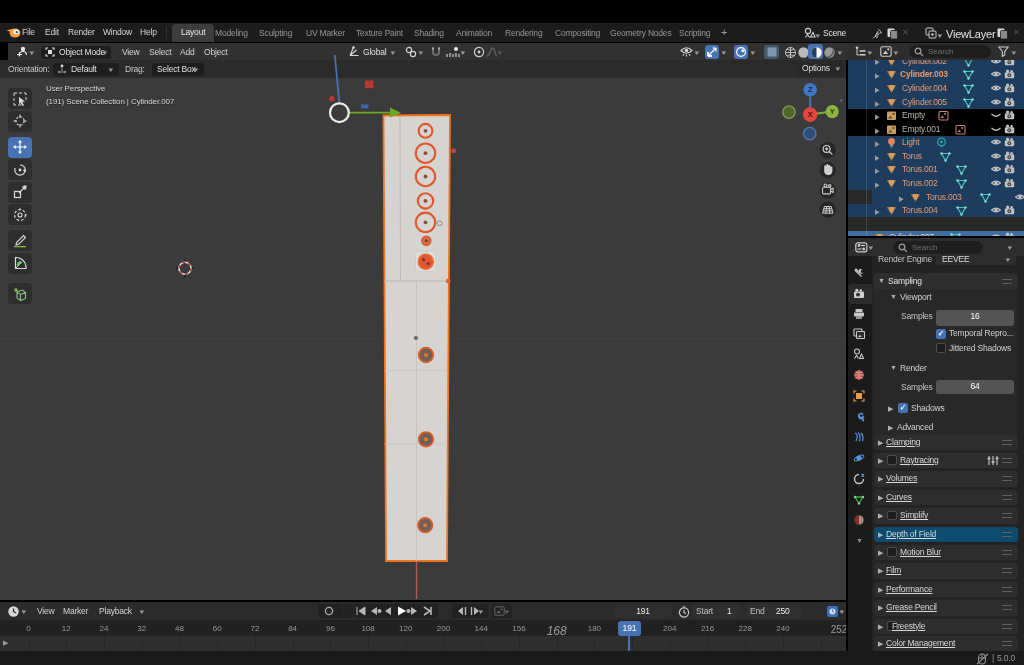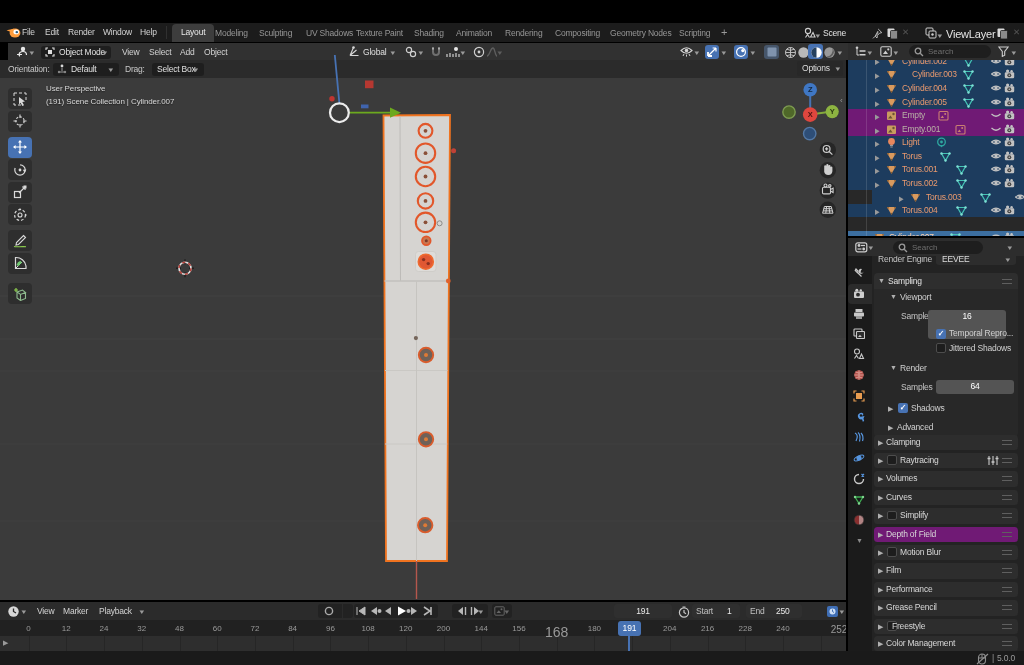--- a/index.html
+++ b/index.html
@@ -23,21 +23,21 @@
   <div class="abs txt" style="left:22px;top:4px;">File</div>
   <div class="abs txt" style="left:45px;top:4px;">Edit</div>
   <div class="abs txt" style="left:68px;top:4px;">Render</div>
   <div class="abs txt" style="left:103px;top:4px;">Window</div>
   <div class="abs txt" style="left:140px;top:4px;">Help</div>
   <div class="abs" style="left:166px;top:3px;width:1px;height:13px;background:#303030;"></div>
 
   <div class="abs" style="left:172px;top:1px;height:18px;background:#3d3d3d;border-radius:4px 4px 0 0;padding:3px 9px 0 9px;color:#e8e8e8;font-size:8.5px;letter-spacing:-0.2px;">Layout</div>
   <div class="abs txt" style="left:215px;top:4.5px;color:#969696;">Modeling</div>
   <div class="abs txt" style="left:259px;top:4.5px;color:#969696;">Sculpting</div>
-  <div class="abs txt" style="left:306px;top:4.5px;color:#969696;">UV Shadows</div>
+  <div class="abs txt" style="left:306px;top:4.5px;color:#969696;">UV Marker</div>
   <div class="abs txt" style="left:356px;top:4.5px;color:#969696;">Texture Paint</div>
   <div class="abs txt" style="left:414px;top:4.5px;color:#969696;">Shading</div>
   <div class="abs txt" style="left:456px;top:4.5px;color:#969696;">Animation</div>
   <div class="abs txt" style="left:505px;top:4.5px;color:#969696;">Rendering</div>
   <div class="abs txt" style="left:555px;top:4.5px;color:#969696;">Compositing</div>
   <div class="abs txt" style="left:610px;top:4.5px;color:#969696;">Geometry Nodes</div>
   <div class="abs txt" style="left:679px;top:4.5px;color:#969696;">Scripting</div>
   <div class="abs" style="left:721px;top:3px;color:#9a9a9a;font-size:11px;">+</div>
 
   <svg class="abs" style="left:803px;top:4px;" width="13" height="12" viewBox="0 0 13 12">
@@ -356,21 +356,21 @@
     </svg>
   </div>
 </div>
 <style>
 .tbtn{position:absolute;left:8px;width:24px;height:21px;background:#2e2e2e;border-radius:4px;display:flex;align-items:center;justify-content:center;}
 </style>
 
 <style>
 .orow{position:absolute;left:0;width:176px;height:13.6px;}
 .osel{background:#1d3c5e;}
-.odark{background:#701a75;}
+.odark{background:#000000;}
 .oarr{position:absolute;top:3.5px;color:#9a9a9a;font-size:6px;transform:scaleY(1.2);}
 .oname{position:absolute;top:1.5px;font-size:8.5px;letter-spacing:-0.2px;color:#ea9a6e;white-space:nowrap;}
 .oicon{position:absolute;top:1.5px;}
 .oeye{position:absolute;left:143px;top:1.5px;}
 .ocam{position:absolute;left:156px;top:1.5px;}
 </style>
 <svg width="0" height="0" style="position:absolute">
 <defs>
 <g id="meshobj">
           <path d="M1 2 L10 2 L5.5 9.8 Z" fill="#d99a5e"></path>
@@ -435,21 +435,21 @@
           </svg>
           <svg class="ocam" width="11" height="11">
             <use href="#cam"></use>
           </svg>
         </div>
   <div class="orow osel" style="top:24.9px;">
           <div class="oarr" style="left:27px">▶</div>
           <svg class="oicon" style="left:38px" width="11" height="11">
             <use href="#meshobj"></use>
           </svg>
-          <div class="oname" style="left:64px;">Cylinder.003</div>
+          <div class="oname" style="left:52px;font-weight:bold;">Cylinder.003</div>
           <svg class="oicon" style="left:115px" width="11" height="11">
             <use href="#meshdata"></use>
           </svg>
           <svg class="oeye" width="10" height="10">
             <use href="#eyeopen"></use>
           </svg>
           <svg class="ocam" width="11" height="11">
             <use href="#cam"></use>
           </svg>
         </div>
@@ -670,21 +670,21 @@
     <svg class="abs" style="left:150px;top:3px;" width="11" height="11" viewBox="0 0 11 11">
       <path d="M0.8 1 L10.2 1 L6.7 5.5 L6.7 9.2 L4.3 10.4 L4.3 5.5 Z" fill="none" stroke="#cdcdcd" stroke-width="1.1"></path>
     </svg>
     <div class="abs chev" style="left:164px;top:6px;">▾</div>
   </div>
 </div>
 
 <style>
 .parr{position:absolute;left:4px;top:4px;color:#b0b0b0;font-size:7px;}
 .pcb{position:absolute;left:13px;top:2.5px;width:9.5px;height:9.5px;background:#1d1d1d;border:1px solid #4d4d4d;border-radius:2px;}
-.ptxt{position:absolute;top:2px;font-size:8.5px;letter-spacing:-0.2px;color:#d8d8d8;white-space:nowrap;}
+.ptxt{position:absolute;top:2px;font-size:8.5px;letter-spacing:-0.2px;color:#d8d8d8;white-space:nowrap;text-decoration:underline;}
 .pgrip{position:absolute;left:128px;top:5px;width:10px;height:5px;border-top:1.6px solid #5f5f5f;border-bottom:1.6px solid #5f5f5f;}
 .cbblue{position:absolute;width:10px;height:10px;background:#4772b3;border-radius:2px;color:#fff;font-size:8px;text-align:center;line-height:10px;font-weight:bold;}
 </style>
 <div class="abs" id="props" style="left:848px;top:238px;width:176px;height:413px;background:#232323;overflow:hidden;">
   <div class="abs" style="left:0;top:0;width:24px;height:413px;background:#1b1b1b;"></div>
   <div id="ptabs">
     <svg class="abs" style="left:5px;top:28.6px;" width="12" height="12" viewBox="0 0 12 12">
           <path d="M3 2 L5 4 L4.2 5.5 L2.2 3.5 Z M4.5 5.5 L8.5 9.5" stroke="#c8c8c8" stroke-width="1.2" fill="none"></path>
           <path d="M9 2 A2.5 2.5 0 1 0 10.5 4.5 L9.5 6 L7.5 5.5 L8 3.5 Z" fill="#c8c8c8"></path>
         </svg>
@@ -754,21 +754,21 @@
     <div class="abs chev" style="left:158px;top:18px;">▾</div>
 
     <div class="abs" style="left:26px;top:35px;width:144px;height:16px;background:#2e2e2e;border-radius:4px 4px 0 0;"></div>
     <div class="abs" style="left:26px;top:51px;width:144px;height:148px;background:#282828;border-radius:0 0 4px 4px;"></div>
     <div class="abs" style="left:30px;top:39px;color:#b0b0b0;font-size:7px;">▼</div>
     <div class="abs" style="left:40px;top:37.5px;font-size:8.5px;letter-spacing:-0.2px;color:#e2e2e2;">Sampling</div>
     <div class="pgrip" style="left:154px;top:41px;"></div>
     <div class="abs" style="left:42px;top:55px;color:#b0b0b0;font-size:7px;">▼</div>
     <div class="abs" style="left:52px;top:53.5px;font-size:8.5px;letter-spacing:-0.2px;color:#d0d0d0;">Viewport</div>
     <div class="abs" style="left:53px;top:73px;font-size:8.5px;letter-spacing:-0.2px;color:#c4c4c4;">Samples</div>
-    <div class="abs" style="left:80px;top:71.5px;width:78px;height:29px;background:#545454;border-radius:3px;text-align:center;font-size:8.5px;letter-spacing:-0.2px;color:#fff;line-height:13.5px;">16</div>
+    <div class="abs" style="left:88px;top:71.5px;width:78px;height:16px;background:#545454;border-radius:3px;text-align:center;font-size:8.5px;letter-spacing:-0.2px;color:#fff;line-height:13.5px;">16</div>
     <div class="cbblue" style="left:88px;top:90.5px;">✓</div>
     <div class="abs" style="left:101px;top:90px;font-size:8.5px;letter-spacing:-0.2px;color:#d0d0d0;">Temporal Repro...</div>
     <div class="abs" style="left:88px;top:105px;width:10px;height:10px;background:#1d1d1d;border:1px solid #4d4d4d;border-radius:2px;"></div>
     <div class="abs" style="left:101px;top:104.5px;font-size:8.5px;letter-spacing:-0.2px;color:#d0d0d0;">Jittered Shadows</div>
     <div class="abs" style="left:42px;top:126px;color:#b0b0b0;font-size:7px;">▼</div>
     <div class="abs" style="left:52px;top:124.5px;font-size:8.5px;letter-spacing:-0.2px;color:#d0d0d0;">Render</div>
     <div class="abs" style="left:53px;top:143.5px;font-size:8.5px;letter-spacing:-0.2px;color:#c4c4c4;">Samples</div>
     <div class="abs" style="left:88px;top:142px;width:78px;height:13.5px;background:#545454;border-radius:3px;text-align:center;font-size:8.5px;letter-spacing:-0.2px;color:#fff;line-height:13.5px;">64</div>
     <div class="abs" style="left:40px;top:166.5px;color:#b0b0b0;font-size:7px;">▶</div>
     <div class="cbblue" style="left:50px;top:165px;">✓</div>
@@ -799,21 +799,21 @@
           <div class="parr">▶</div>
           <div class="ptxt" style="left:12px;">Curves</div>
           <div class="pgrip"></div>
         </div>
     <div class="abs" style="left:26px;top:270.3px;width:144px;height:15.5px;background:#2d2d2d;border-radius:3.5px;">
           <div class="parr">▶</div>
           <div class="pcb"></div>
           <div class="ptxt" style="left:26px;">Simplify</div>
           <div class="pgrip"></div>
         </div>
-    <div class="abs" style="left:26px;top:288.5px;width:144px;height:15.5px;background:#701a75;border-radius:3.5px;">
+    <div class="abs" style="left:26px;top:288.5px;width:144px;height:15.5px;background:#0c4a6e;border-radius:3.5px;">
           <div class="parr">▶</div>
           <div class="ptxt" style="left:12px;">Depth of Field</div>
           <div class="pgrip"></div>
         </div>
     <div class="abs" style="left:26px;top:306.8px;width:144px;height:15.5px;background:#2d2d2d;border-radius:3.5px;">
           <div class="parr">▶</div>
           <div class="pcb"></div>
           <div class="ptxt" style="left:26px;">Motion Blur</div>
           <div class="pgrip"></div>
         </div>
@@ -898,21 +898,21 @@
   <div class="abs" style="left:167.5px;top:22px;width:24px;text-align:center;font-size:8px;color:#9a9a9a;">48</div>
   <div class="abs" style="left:205.2px;top:22px;width:24px;text-align:center;font-size:8px;color:#9a9a9a;">60</div>
   <div class="abs" style="left:242.9px;top:22px;width:24px;text-align:center;font-size:8px;color:#9a9a9a;">72</div>
   <div class="abs" style="left:280.6px;top:22px;width:24px;text-align:center;font-size:8px;color:#9a9a9a;">84</div>
   <div class="abs" style="left:318.4px;top:22px;width:24px;text-align:center;font-size:8px;color:#9a9a9a;">96</div>
   <div class="abs" style="left:356.1px;top:22px;width:24px;text-align:center;font-size:8px;color:#9a9a9a;">108</div>
   <div class="abs" style="left:393.8px;top:22px;width:24px;text-align:center;font-size:8px;color:#9a9a9a;">120</div>
   <div class="abs" style="left:431.5px;top:22px;width:24px;text-align:center;font-size:8px;color:#9a9a9a;">200</div>
   <div class="abs" style="left:469.2px;top:22px;width:24px;text-align:center;font-size:8px;color:#9a9a9a;">144</div>
   <div class="abs" style="left:507.0px;top:22px;width:24px;text-align:center;font-size:8px;color:#9a9a9a;">156</div>
-  <div class="abs" style="left:544.7px;top:22px;width:24px;text-align:center;font-size:14px;color:#9a9a9a;">168</div>
+  <div class="abs" style="left:544.7px;top:22px;width:24px;text-align:center;font-size:12px;color:#9a9a9a;font-style:italic;">168</div>
   <div class="abs" style="left:582.4px;top:22px;width:24px;text-align:center;font-size:8px;color:#9a9a9a;">180</div>
   <div class="abs" style="left:620.1px;top:22px;width:24px;text-align:center;font-size:8px;color:#9a9a9a;">192</div>
   <div class="abs" style="left:657.8px;top:22px;width:24px;text-align:center;font-size:8px;color:#9a9a9a;">204</div>
   <div class="abs" style="left:695.6px;top:22px;width:24px;text-align:center;font-size:8px;color:#9a9a9a;">216</div>
   <div class="abs" style="left:733.3px;top:22px;width:24px;text-align:center;font-size:8px;color:#9a9a9a;">228</div>
   <div class="abs" style="left:771.0px;top:22px;width:24px;text-align:center;font-size:8px;color:#9a9a9a;">240</div>
   <div class="abs" style="left:808.7px;top:22px;width:24px;text-align:left;font-size:10px;color:#9a9a9a;margin-left:22px;">252</div>
   <div class="abs" style="left:3px;top:37px;color:#999;font-size:7px;">▶</div>
 
   <div class="abs" style="left:618px;top:19px;width:23px;height:15px;background:#4772b3;border-radius:3px;text-align:center;font-size:8.5px;color:#fff;line-height:15px;">191</div>

